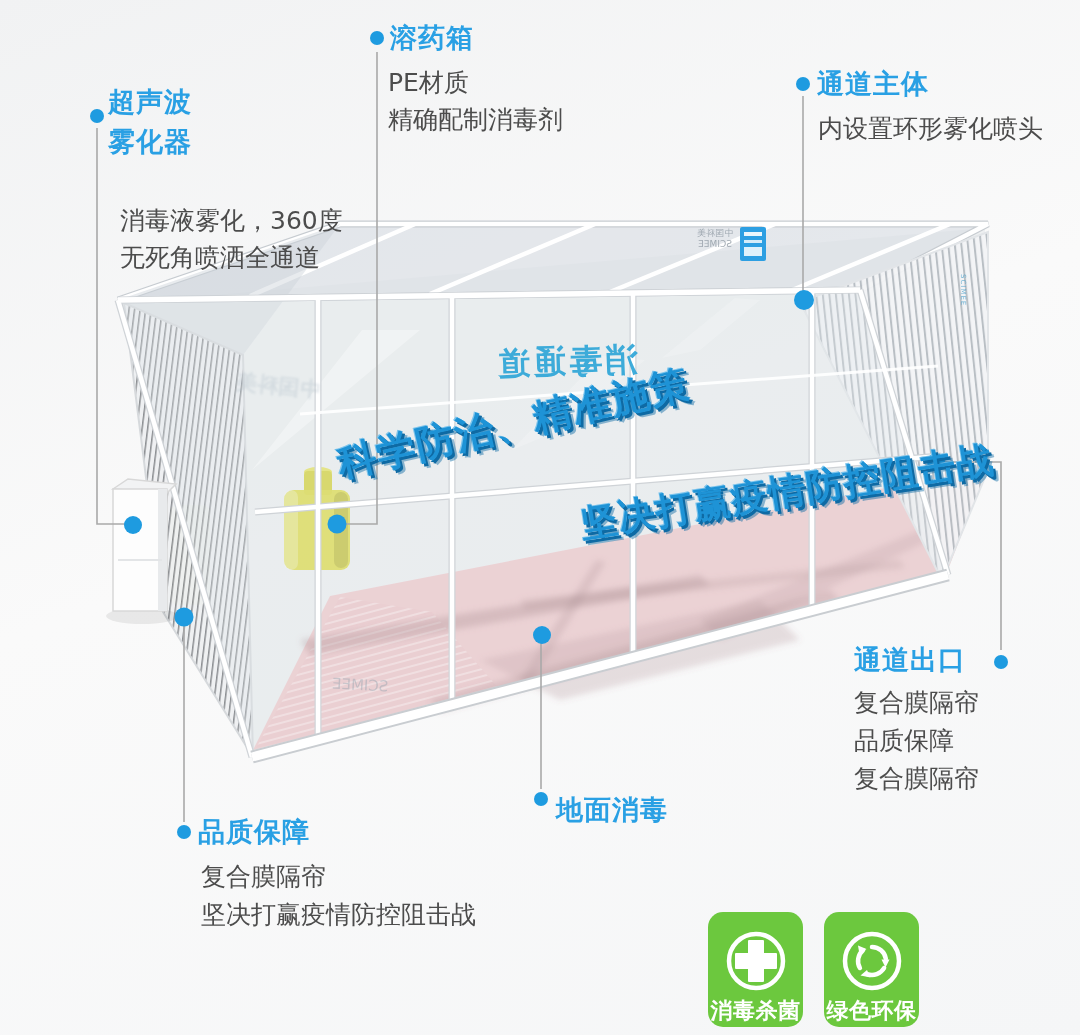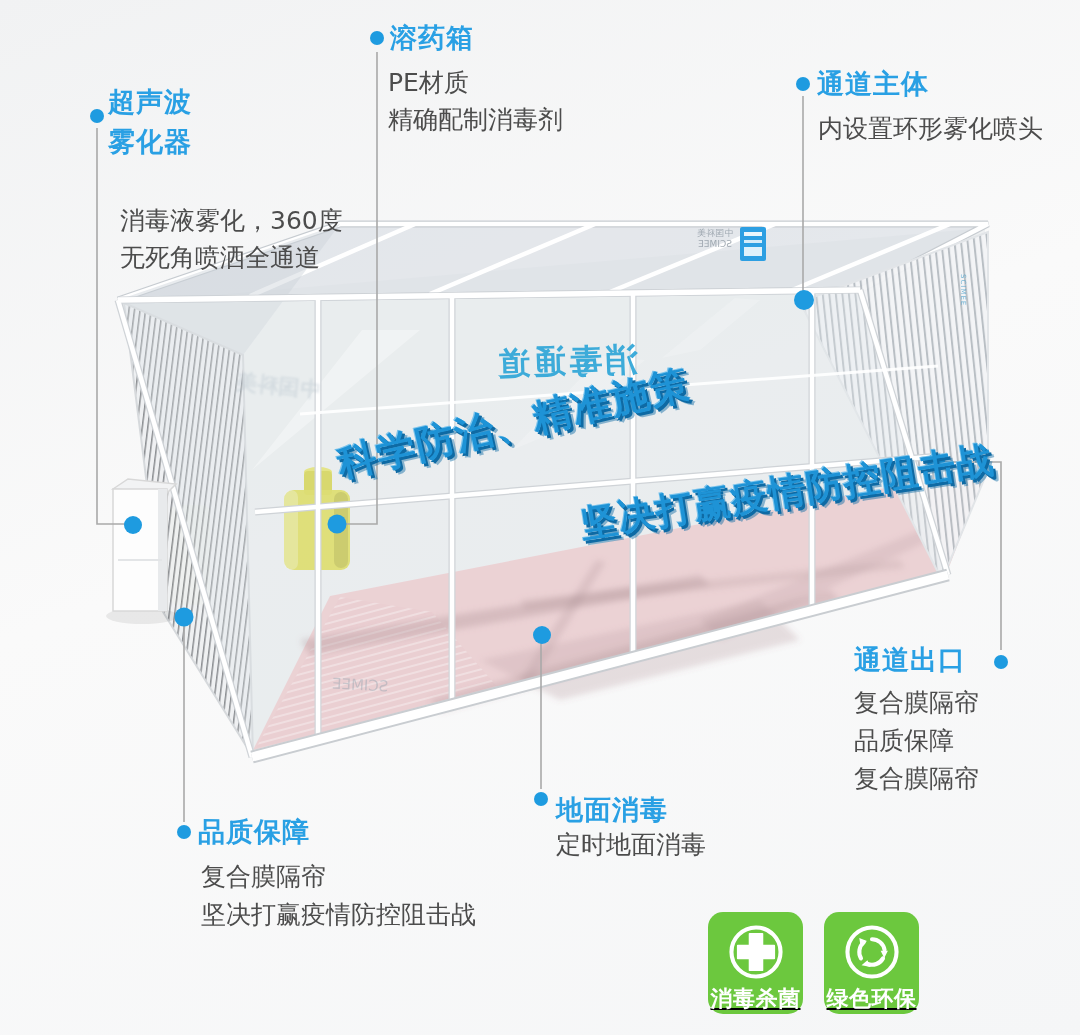--- a/index.html
+++ b/index.html
@@ -22,22 +22,22 @@
   .ghost{position:absolute;white-space:nowrap;pointer-events:none;}
   .ghost-glass{left:236px;top:372px;font-size:21px;font-weight:700;color:#9FB0BE;opacity:.28;
                transform:scaleX(-1) rotate(-6deg);filter:blur(1px);}
   .ghost-floor{left:332px;top:676px;font-size:15px;color:#7E98A6;opacity:.35;transform:scaleX(-1) rotate(-3deg);}
   .brand-mini{position:absolute;left:692px;top:228px;width:46px;font-size:9px;line-height:11px;
               color:#98A2AB;transform:scaleX(-1);text-align:center;opacity:.9;}
   .brand-side{position:absolute;left:959px;top:274px;font-size:7px;color:#57A7CE;opacity:.8;
               writing-mode:vertical-rl;letter-spacing:1px;}
   
   .badges{position:absolute;left:708px;top:912px;display:flex;gap:21px;}
-  .badge{width:95px;height:102px;border-radius:15px;background:#6CC83E;
-         display:flex;flex-direction:column;align-items:center;justify-content:flex-start;padding-top:10px;text-decoration:underline;}
+  .badge{width:95px;height:115px;border-radius:15px;background:#6CC83E;
+         display:flex;flex-direction:column;align-items:center;justify-content:flex-start;padding-top:16px;}
   .badge .blabel{color:#fff;font-weight:800;font-size:22px;letter-spacing:.5px;margin-top:2px;white-space:nowrap;}
 </style>
 </head>
 <body>
 
 <div class="stage">
 
   <svg class="scene" width="1080" height="1035" viewBox="0 0 1080 1035">
     <defs>
       <pattern id="stripesLeft" width="5.5" height="10" patternUnits="userSpaceOnUse" patternTransform="rotate(7)">
@@ -220,23 +220,20 @@
     <div>复合膜隔帘</div>
   </div>
 
   <div class="lbl" style="left:198px;top:812px;">品质保障</div>
   <div class="desc" style="left:201px;top:858px;line-height:38px;">
     <div>复合膜隔帘</div>
     <div>坚决打赢疫情防控阻击战</div>
   </div>
 
   <div class="lbl" style="left:556px;top:782px;margin-top:8px;">地面消毒</div>
-  <div class="desc" style="left:556px;top:826px;">
-    <div>定时地面消毒</div>
-  </div>
 
   <div class="badges">
     <div class="badge">
       <svg width="66" height="66" viewBox="-33 -33 66 66">
         <circle r="27" fill="none" stroke="#fff" stroke-width="4.5"></circle>
         <path d="M-7,-20 h14 v13 h13 v14 h-13 v13 h-14 v-13 h-13 v-14 h13 z" fill="#fff" stroke="#fff" stroke-width="2" stroke-linejoin="round"></path>
       </svg>
       <div class="blabel">消毒杀菌</div>
     </div>
     <div class="badge">

